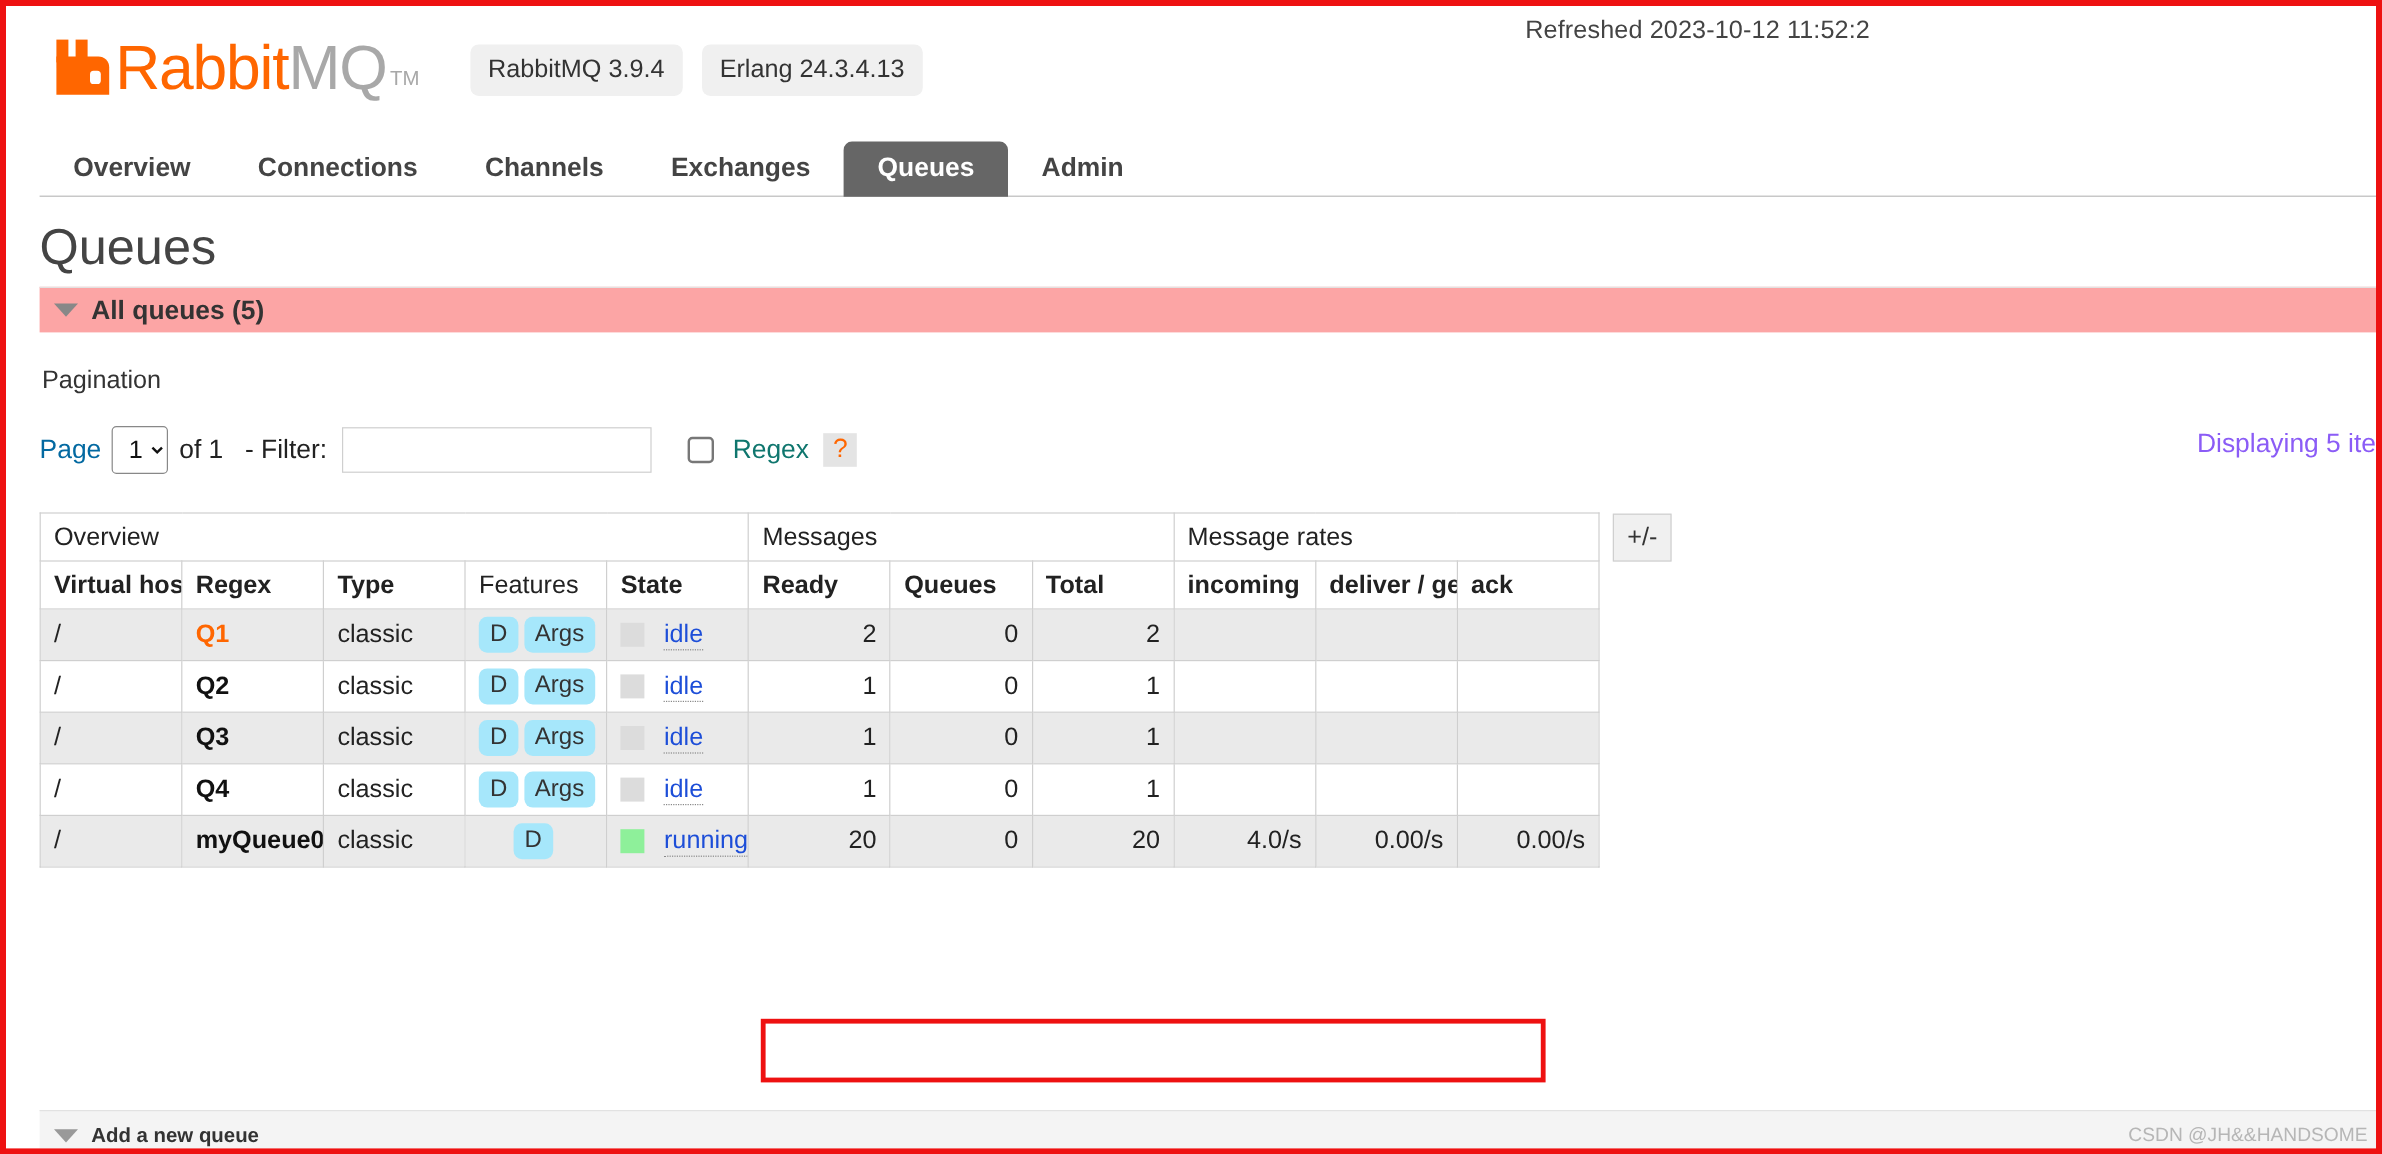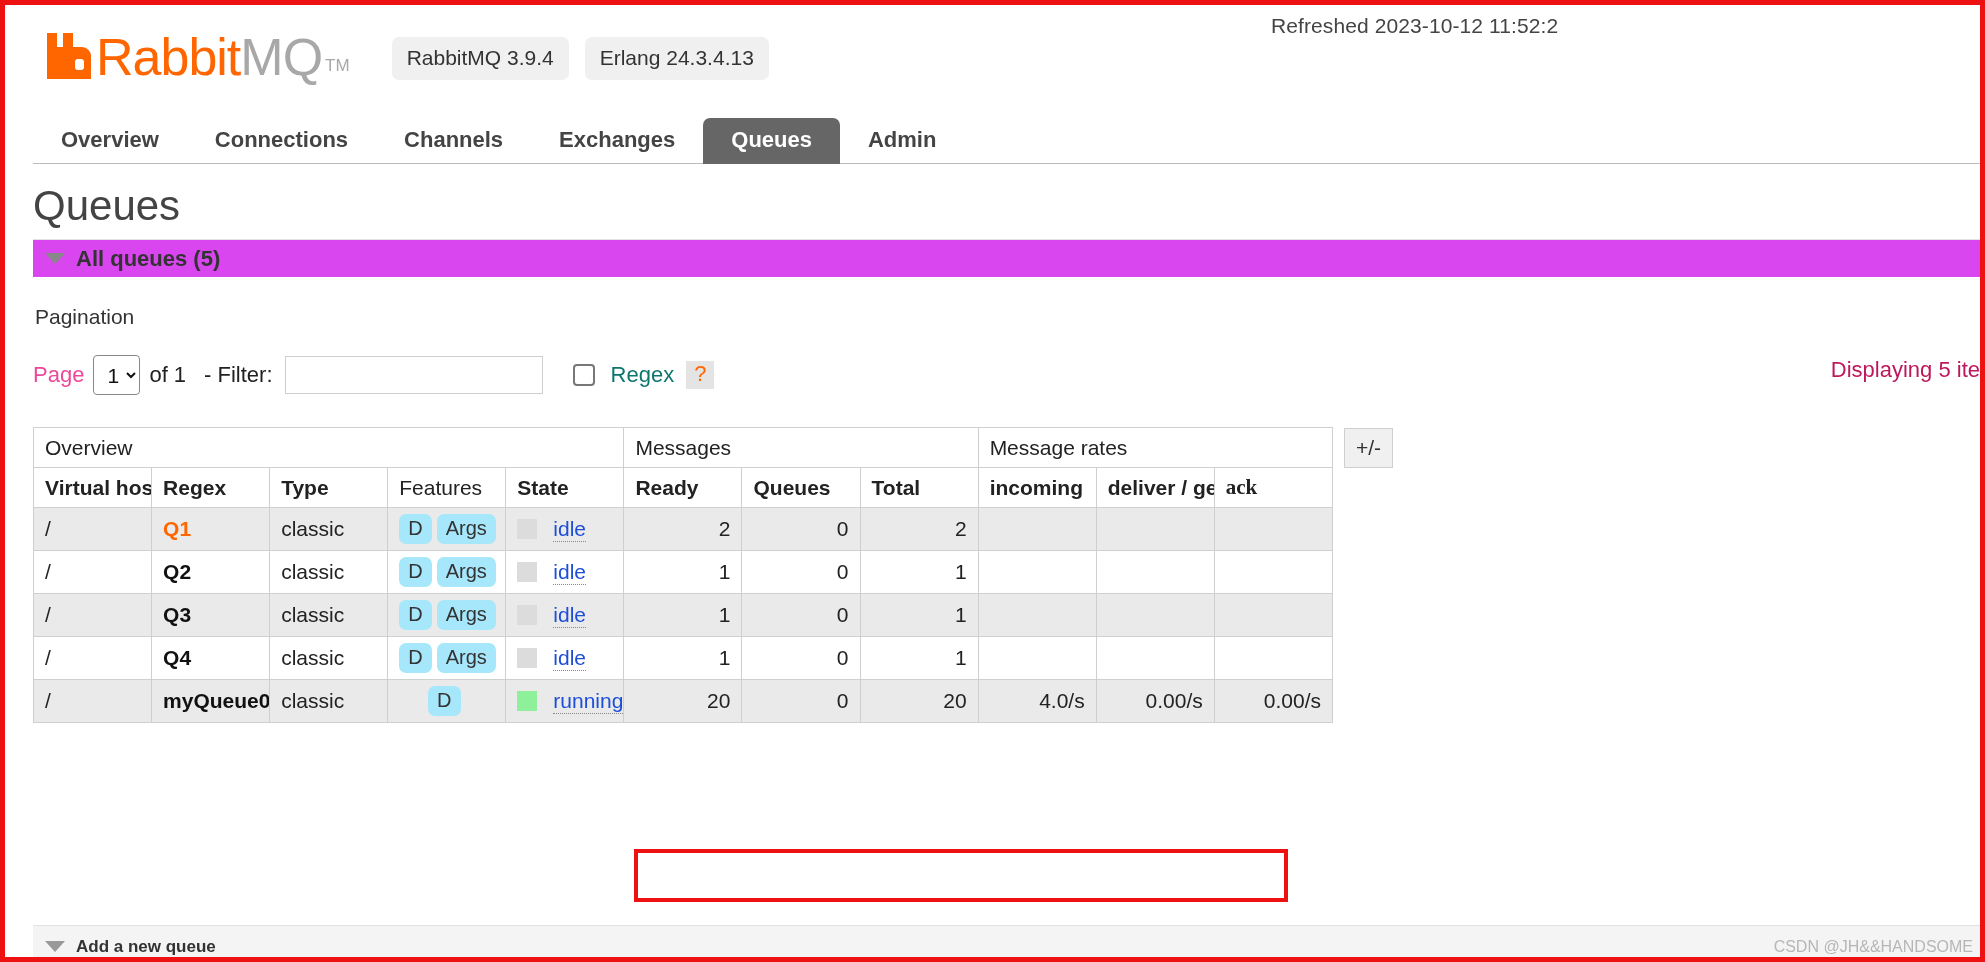--- a/index.html
+++ b/index.html
@@ -160,21 +160,21 @@
     font-size: 42px;
     font-weight: 400;
     color: #444;
     margin: 0 0 10px 0;
     line-height: 1.1;
   }
 
   .section-head {
     display: flex;
     align-items: center;
-    background: #d946ef;
+    background: #fca5a5;
     border-top: 1px solid #e2e2e2;
     height: 38px;
     padding-left: 12px;
     margin-bottom: 0;
   }
   .tri {
     width: 0; height: 0;
     border-left: 10px solid transparent;
     border-right: 10px solid transparent;
     border-top: 11px solid #888;
@@ -194,21 +194,21 @@
 
   .pag-row {
     position: relative;
     margin-top: 22px;
     height: 48px;
     display: flex;
     align-items: center;
   }
   .pag-text {
     font-size: 22px;
-    color: #ec4899;
+    color: #0369a1;
   }
   .pag-select {
     margin: 0 9px;
     font-size: 21px;
     font-family: "Liberation Sans", sans-serif;
     padding: 5px 4px 5px 9px;
     border: 1px solid #888;
     border-radius: 4px;
     background: #fff;
     color: #111;
@@ -256,21 +256,21 @@
     color: #f60;
     font-size: 22px;
     padding: 2px 8px 4px;
     line-height: 1;
     cursor: pointer;
   }
   .displaying {
     position: absolute;
     right: 0; top: 6px;
     font-size: 22px;
-    color: #be185d;
+    color: #8b5cf6;
     white-space: nowrap;
   }
 
   
   .table-wrap {
     position: relative;
     margin-top: 28px;
     width: 1947px;
   }
   table.queues {
@@ -462,21 +462,21 @@
                 <th class="col" style="width: 178px;">Virtual host</th>
                 <th class="col" style="width: 144px;">Regex</th>
                 <th class="col" style="width: 126px;">Type</th>
                 <th class="col nosort" style="width: 104px;">Features</th>
                 <th class="col" style="width: 112px;">State</th>
                 <th class="col" style="width: 114px;">Ready</th>
                 <th class="col" style="width: 124px;">Queues</th>
                 <th class="col" style="width: 104px;">Total</th>
                 <th class="col" style="width: 120px;">incoming</th>
                 <th class="col" style="width: 160px;">deliver / get</th>
-                <th class="col" style="width: 114px; font-family: Liberation Serif, serif;">ack</th>
+                <th class="col" style="width: 114px;">ack</th>
               </tr>
           </thead>
           <tbody id="tbody">
               <tr class="odd">
                 <td>/</td>
                 <td><span class="qname hot">Q1</span></td>
                 <td>classic</td>
                 <td class="center"><span class="feat">D</span><span class="feat">Args</span></td>
                 <td>
                   <span class="state-cell">

